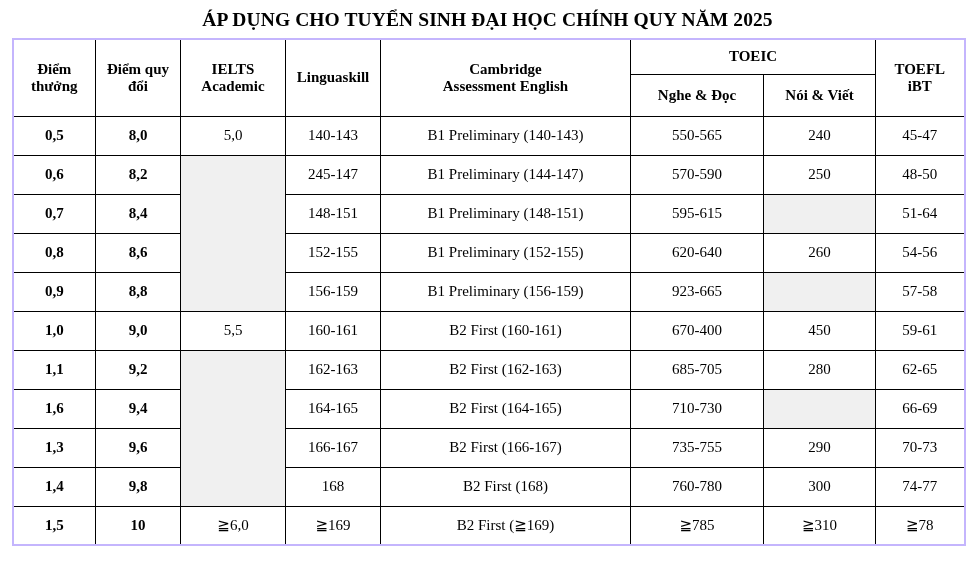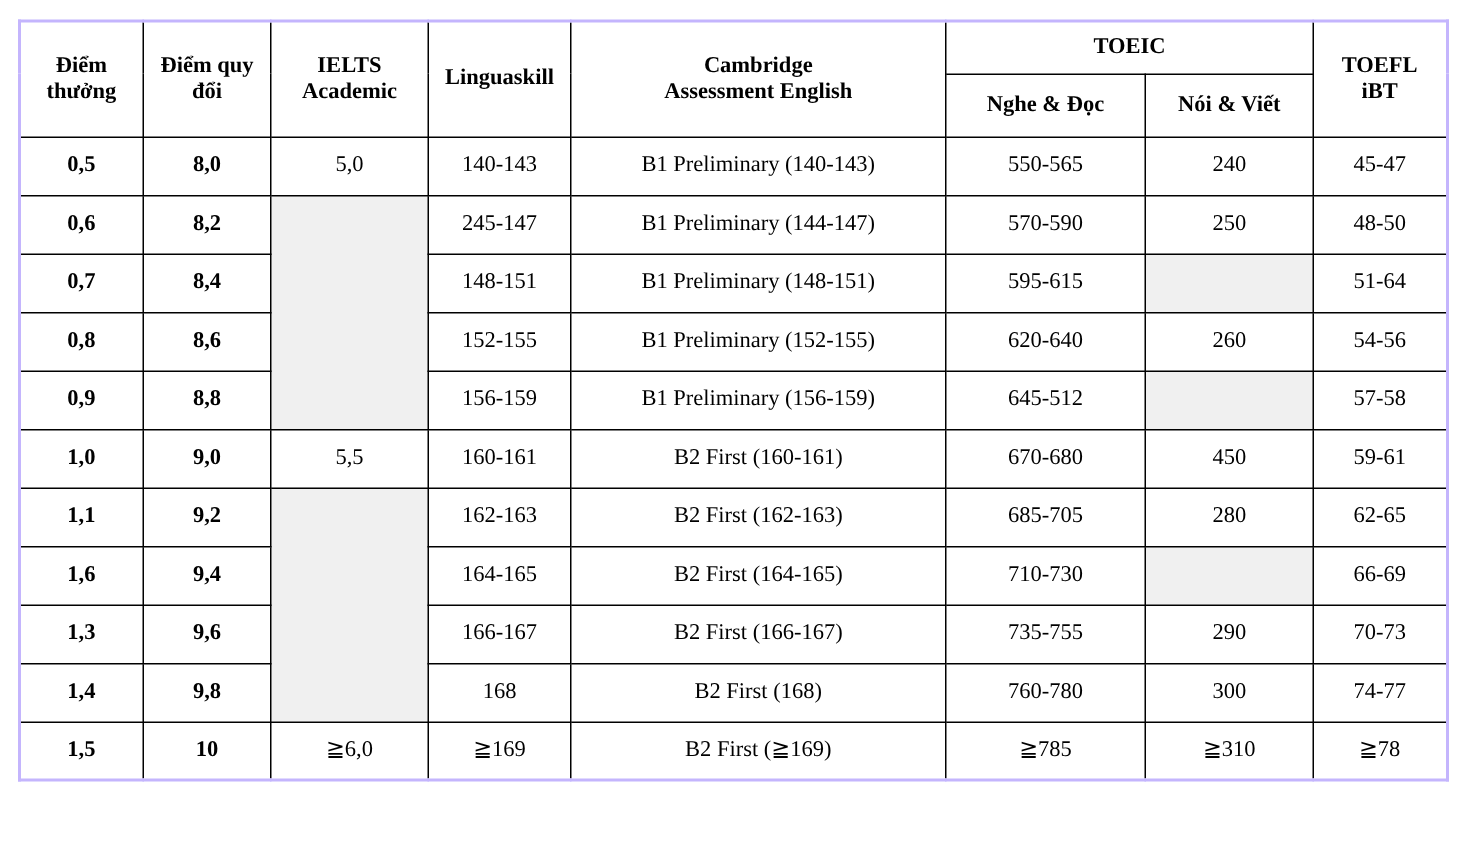--- a/index.html
+++ b/index.html
@@ -70,20 +70,21 @@
   col.c6 { width: 133px; }
   col.c7 { width: 112px; }
   col.c8 { width: 89px; }
 </style>
 </head>
 <body>
 
 <div class="page">
 
   <div class="title-block">
+    <div class="title-line">ÁP DỤNG CHO TUYỂN SINH ĐẠI HỌC CHÍNH QUY NĂM 2025</div>
   </div>
 
   <div class="table-wrap">
     <table class="score-table">
       <colgroup>
         <col class="c1">
           <col class="c2">
           <col class="c3">
           <col class="c4">
         <col class="c5">
@@ -158,31 +159,31 @@
             <td class="c-plain">B1 Preliminary (152-155)</td>
             <td class="c-plain">620-640</td>
             <td class="c-plain">260</td>
             <td class="c-plain">54-56</td>
           </tr>
           <tr>
             <td class="c-bold">0,9</td>
             <td class="c-bold">8,8</td>
             <td class="c-plain">156-159</td>
             <td class="c-plain">B1 Preliminary (156-159)</td>
-            <td class="c-plain">645-512</td>
+            <td class="c-plain">923-665</td>
             <td class="c-plain shaded"></td>
             <td class="c-plain">57-58</td>
           </tr>
           <tr>
             <td class="c-bold">1,0</td>
             <td class="c-bold">9,0</td>
             <td class="c-plain">5,5</td>
             <td class="c-plain">160-161</td>
             <td class="c-plain">B2 First (160-161)</td>
-            <td class="c-plain">670-680</td>
+            <td class="c-plain">670-400</td>
             <td class="c-plain">450</td>
             <td class="c-plain">59-61</td>
           </tr>
           <tr>
             <td class="c-bold">1,1</td>
             <td class="c-bold">9,2</td>
             <td class="c-plain shaded" rowspan="4"></td>
             <td class="c-plain">162-163</td>
             <td class="c-plain">B2 First (162-163)</td>
             <td class="c-plain">685-705</td>

